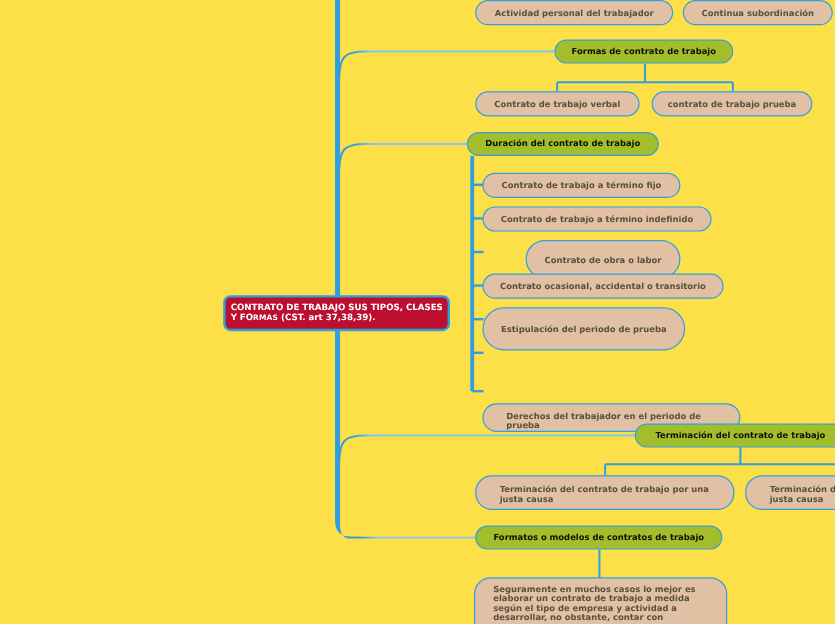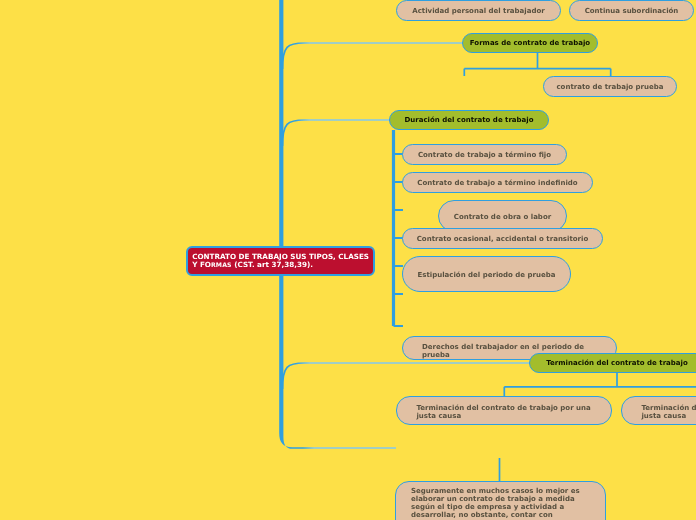--- a/index.html
+++ b/index.html
@@ -77,22 +77,25 @@
       <path d="M 393.5 294 L 403 294" stroke="#2f9fe0" stroke-width="2" fill="none"></path>
       <path d="M 393.5 326 L 403 326" stroke="#2f9fe0" stroke-width="2" fill="none"></path>
       <path d="M 499.5 458 L 499.5 481.5" stroke="#2f9fe0" stroke-width="1.7" fill="none"></path>
     </svg>
 <div class="node ctr" style="left: 396px; top: 0px; width: 165px; height: 20.5px;">
       <span>Actividad personal del trabajador</span>
     </div>
     <div class="node ctr" style="left: 569px; top: 0px; width: 125px; height: 20.5px;">
       <span>Continua subordinación</span>
     </div>
-    <div class="node green ctr" style="left: 462px; top: 32.5px; width: 136px; height: 20px;">
+    <div class="node green ctr" style="left: 462px; top: 32.5px; width: 149px; height: 20px;">
       <span>Formas de contrato de trabajo</span>
+    </div>
+    <div class="node ctr" style="left: 396px; top: 76px; width: 137px; height: 20.5px;">
+      <span>Contrato de trabajo verbal</span>
     </div>
     <div class="node ctr" style="left: 543px; top: 76px; width: 134px; height: 20.5px;">
       <span>contrato de trabajo prueba</span>
     </div>
     <div class="node green ctr" style="left: 389px; top: 109.5px; width: 160px; height: 20px;">
       <span>Duración del contrato de trabajo</span>
     </div>
     <div class="node ctr" style="left: 402px; top: 144px; width: 165px; height: 20.5px;">
       <span>Contrato de trabajo a término fijo</span>
     </div>
@@ -113,19 +116,22 @@
     </div>
     <div class="node green ctr" style="left: 529px; top: 352.5px; width: 176px; height: 20px;">
       <span>Terminación del contrato de trabajo</span>
     </div>
     <div class="node ml" style="left: 396px; top: 396px; width: 216px; height: 29px; padding-left: 19.4px; align-items: flex-start; padding-top: 7px;">
       <span style="width: 176px;">Terminación del contrato de trabajo por una justa causa</span>
     </div>
     <div class="node ml" style="left: 621px; top: 396px; width: 216px; height: 29px; padding-left: 19.4px; align-items: flex-start; padding-top: 7px;">
       <span style="width: 176px;">Terminación del contrato de trabajo sin justa causa</span>
     </div>
+    <div class="node green ctr" style="left: 396px; top: 437.5px; width: 206px; height: 20px;">
+      <span>Formatos o modelos de contratos de trabajo</span>
+    </div>
     <div class="node ml" style="left: 395px; top: 481px; width: 211px; height: 66px; padding-left: 15px; align-items: flex-start; padding-top: 5.2px;">
       <span style="width: 170px;">Seguramente en muchos casos lo mejor es elaborar un contrato de trabajo a medida según el tipo de empresa y actividad a desarrollar, no obstante, contar con</span>
     </div>
     <div class="root" style="left: 186px; top: 246px; width: 189px; height: 30px; padding-left: 4.2px;">
       <span style="width: 180px;"><span>CONTRATO DE TRABAJO SUS TIPOS, CLASES Y FO</span><span class="sc">rmas</span><span> (CST. art 37,38,39).</span></span>
     </div>
   </div>
 
 </body></html>

